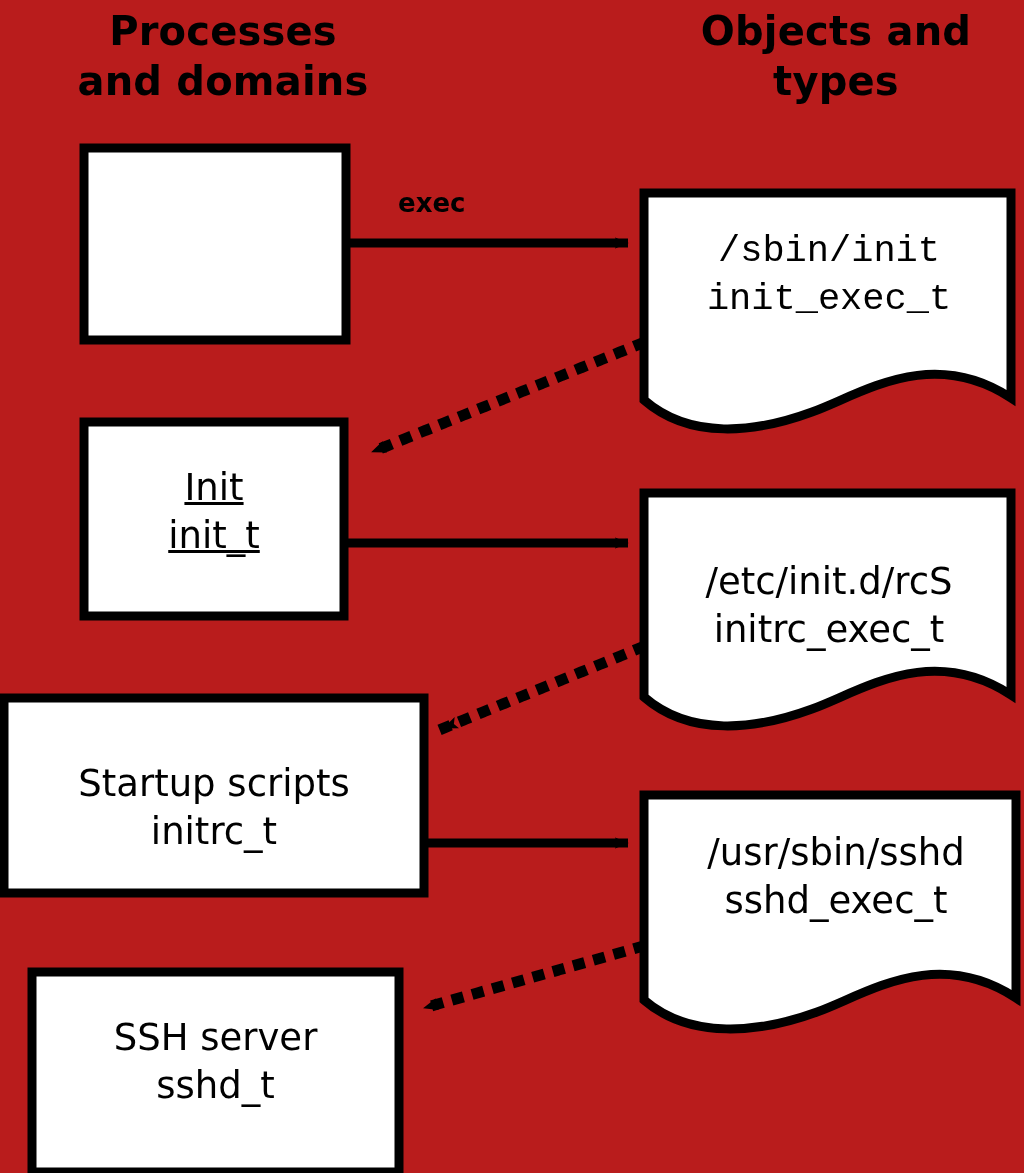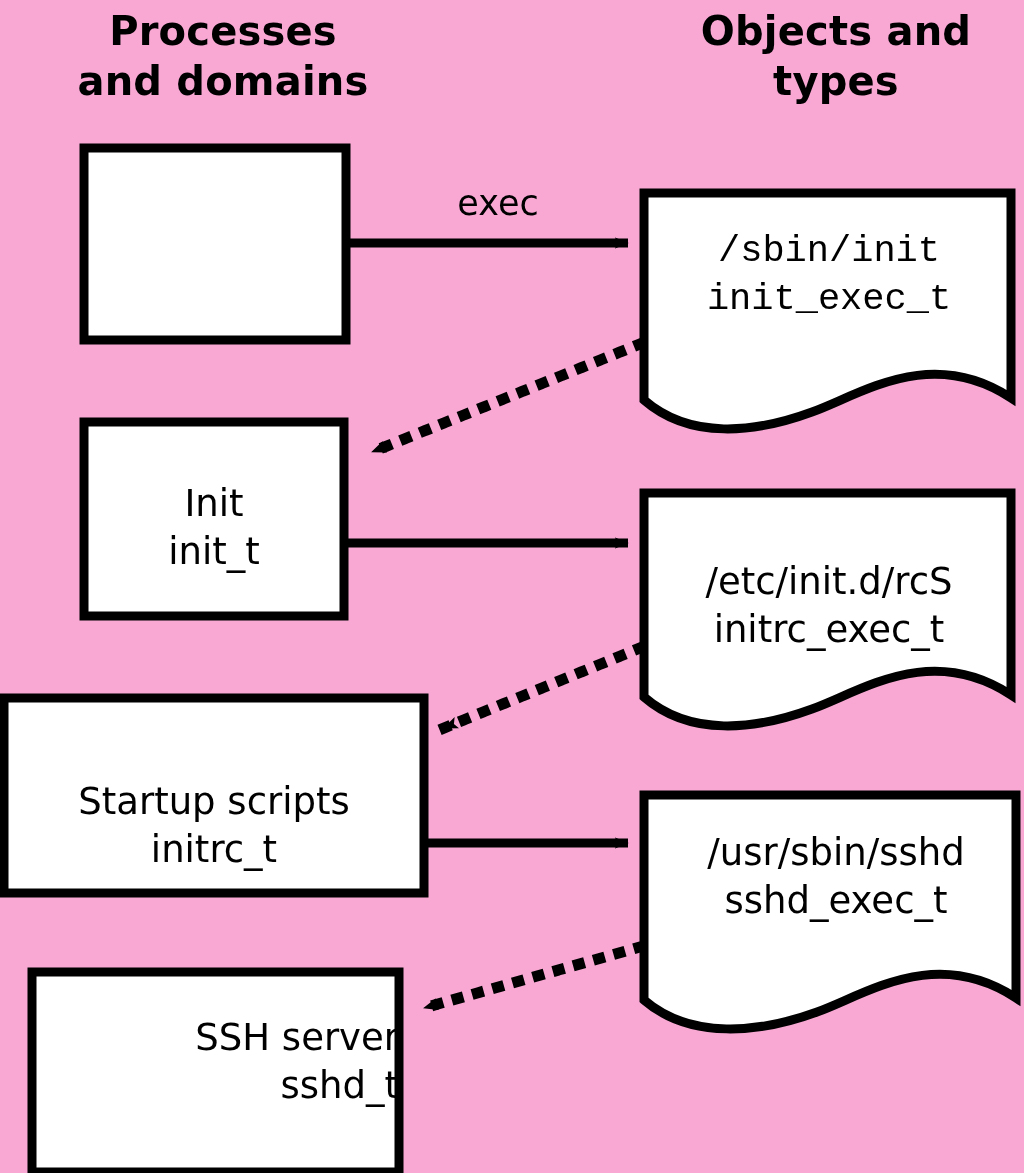--- a/index.html
+++ b/index.html
@@ -9,21 +9,21 @@
     background: #ffffff;
   }
   body {
     font-family: "DejaVu Sans", "Liberation Sans", sans-serif;
     color: #000000;
   }
   #canvas {
     position: relative;
     width: 1024px;
     height: 1173px;
-    background: #f9a8d4;
+    background: #b91c1c;
     overflow: hidden;
   }
   #diagram-svg {
     position: absolute;
     left: 0;
     top: 0;
     width: 1024px;
     height: 1173px;
   }
   .col-header {
@@ -41,23 +41,24 @@
   .node-label {
     position: absolute;
     text-align: center;
     font-size: 37px;
     line-height: 48px;
     white-space: pre-line;
     pointer-events: none;
   }
   .edge-label {
     position: absolute;
-    text-align: center;
-    font-size: 35px;
+    text-align: left;
+    font-size: 26px;
     line-height: 40px;
+    font-weight: bold;
   }
 </style>
 </head>
 <body>
 
 <div id="canvas">
 
   <svg id="diagram-svg" viewBox="0 0 1024 1173" xmlns="http://www.w3.org/2000/svg">
     <defs>
       <marker id="arrowSolid" markerWidth="14" markerHeight="12" refX="13.2" refY="6" orient="auto" markerUnits="userSpaceOnUse">
@@ -101,27 +102,27 @@
     <line x1="640" y1="947" x2="424" y2="1008" stroke="#000000" stroke-width="11" stroke-dasharray="1 20" stroke-linecap="square" marker-end="url(#arrowDotted)"></line>
   </svg>
 
   <div class="col-header" id="header-left">Processes
 and domains</div>
 
   <div class="col-header" id="header-right">Objects and
 types</div>
 
 
-  <div class="node-label" style="left:84px; top:480px; width:260px;">Init
+  <div class="node-label" style="left:84px; top:464px; width:260px;text-decoration:underline;">Init
 init_t</div>
 
-  <div class="node-label" style="left:4px; top:778px; width:420px;">Startup scripts
+  <div class="node-label" style="left:4px; top:760px; width:420px;">Startup scripts
 initrc_t</div>
 
-  <div class="node-label" style="left:32px; top:1014px; width:367px;text-align:right;">SSH server
+  <div class="node-label" style="left:32px; top:1014px; width:367px;">SSH server
 sshd_t</div>
 
   <div class="node-label" style="left:646px; top:227px; width:366px;font-family:Liberation Mono, monospace;">/sbin/init
 init_exec_t</div>
 
   <div class="node-label" style="left:646px; top:558px; width:366px;">/etc/init.d/rcS
 initrc_exec_t</div>
 
   <div class="node-label" style="left:652px; top:829px; width:368px;">/usr/sbin/sshd
 sshd_exec_t</div>

